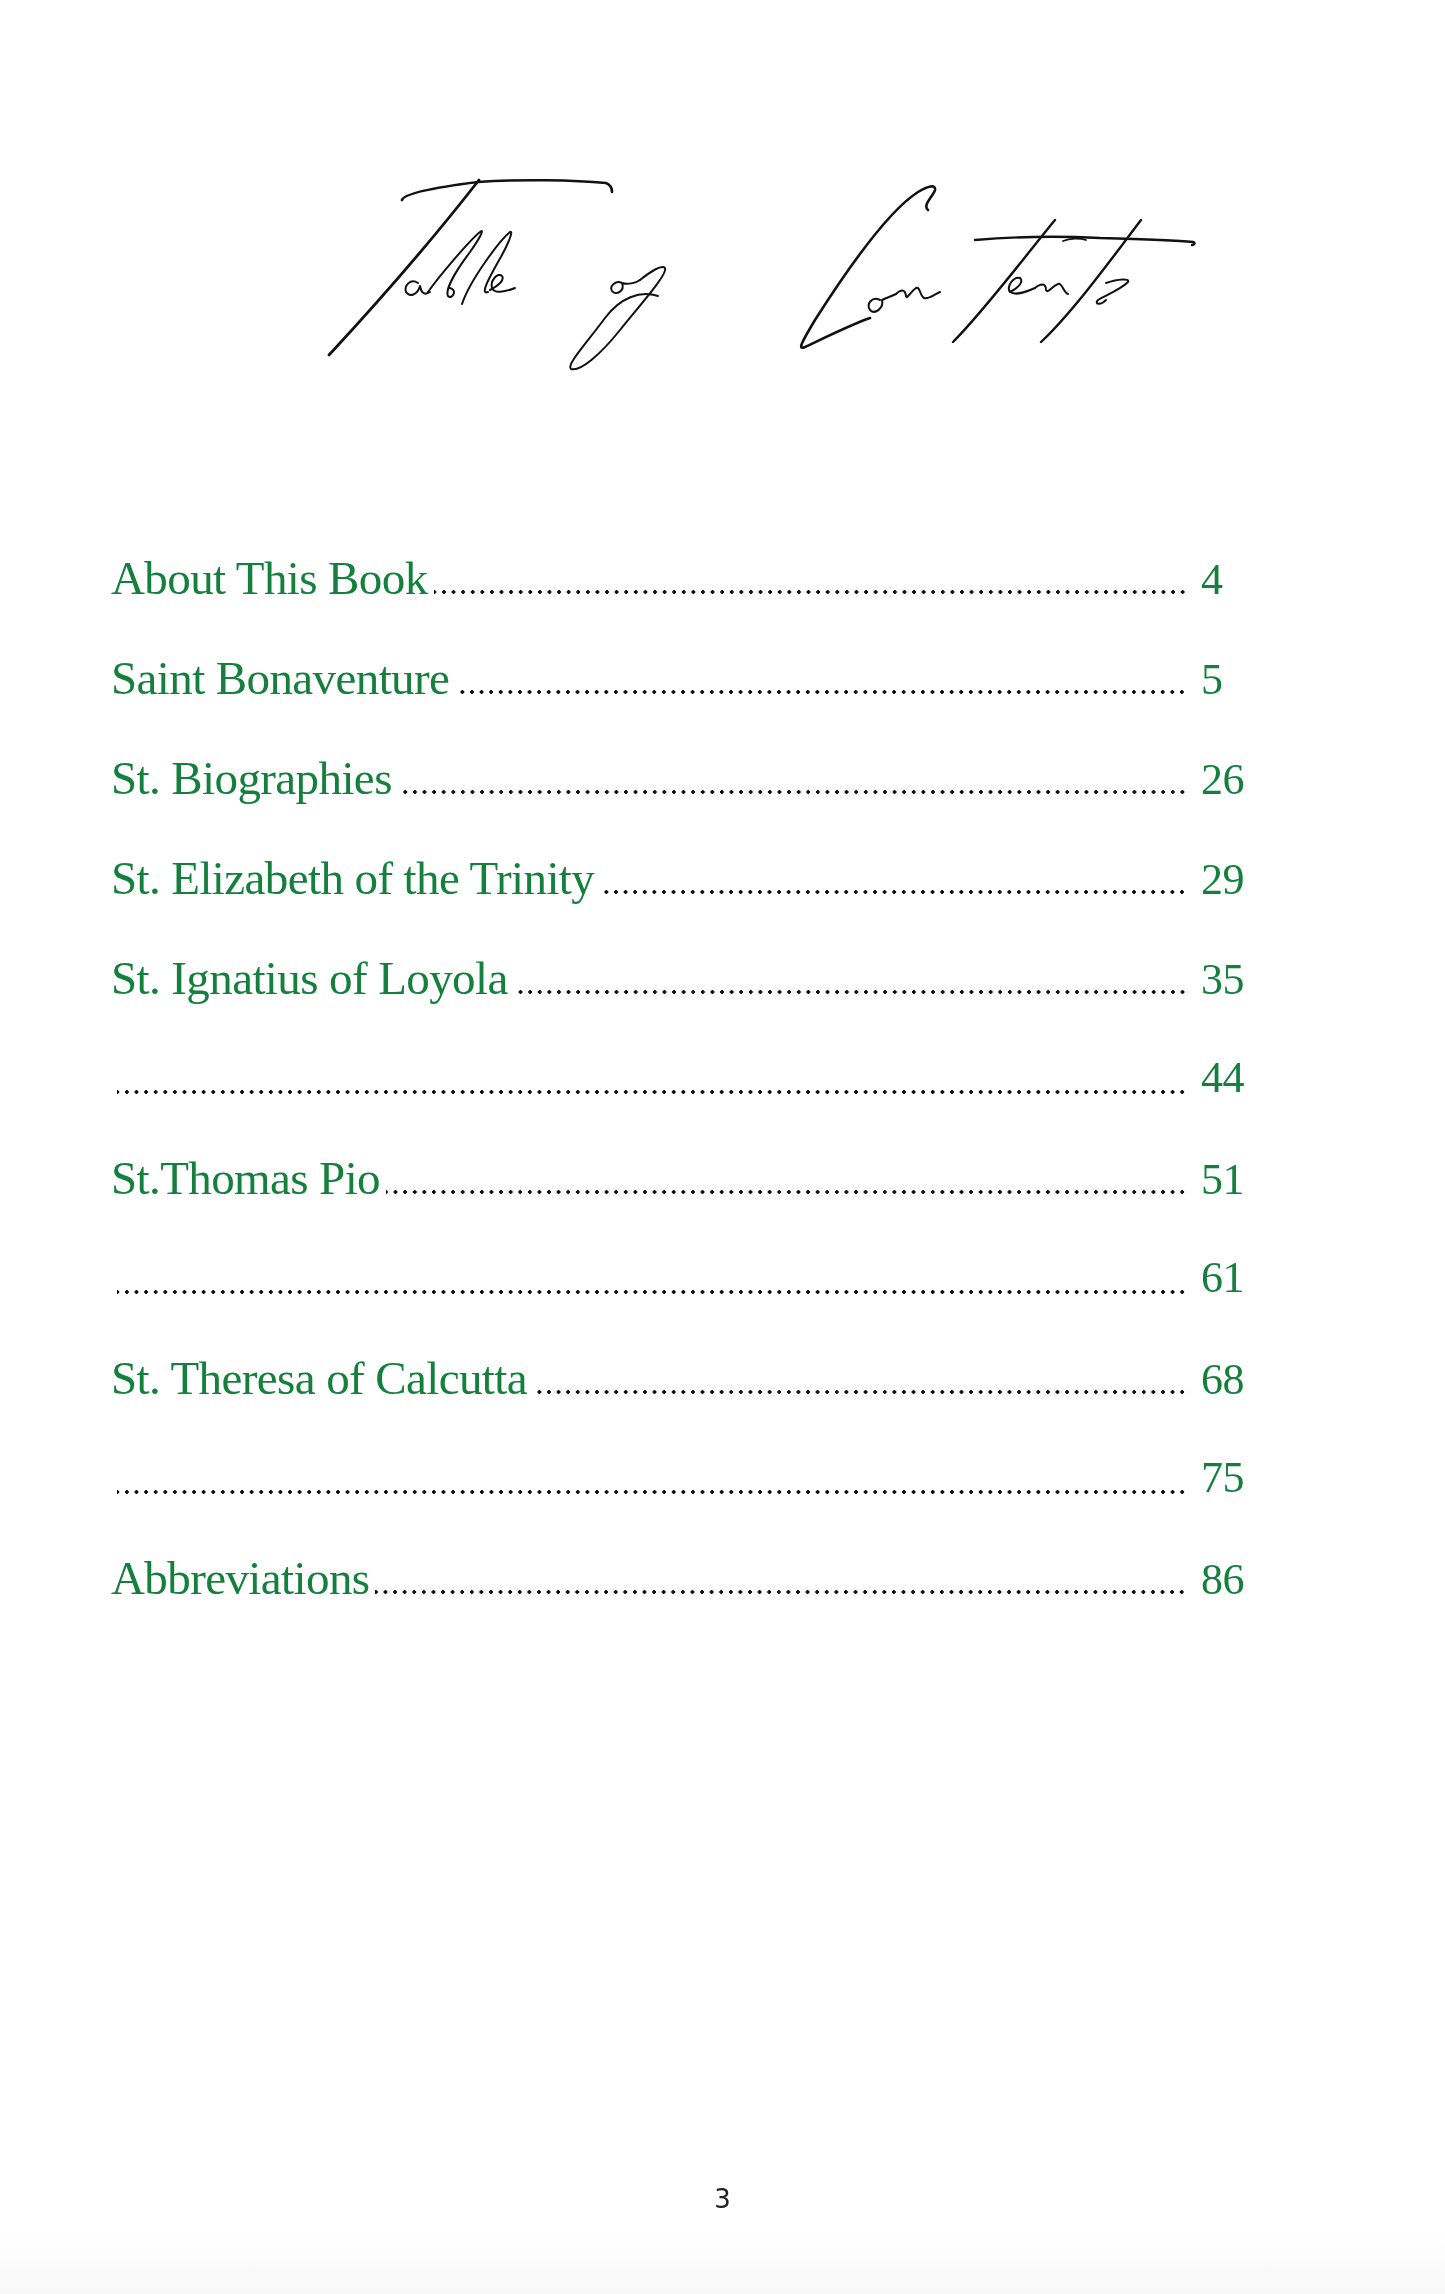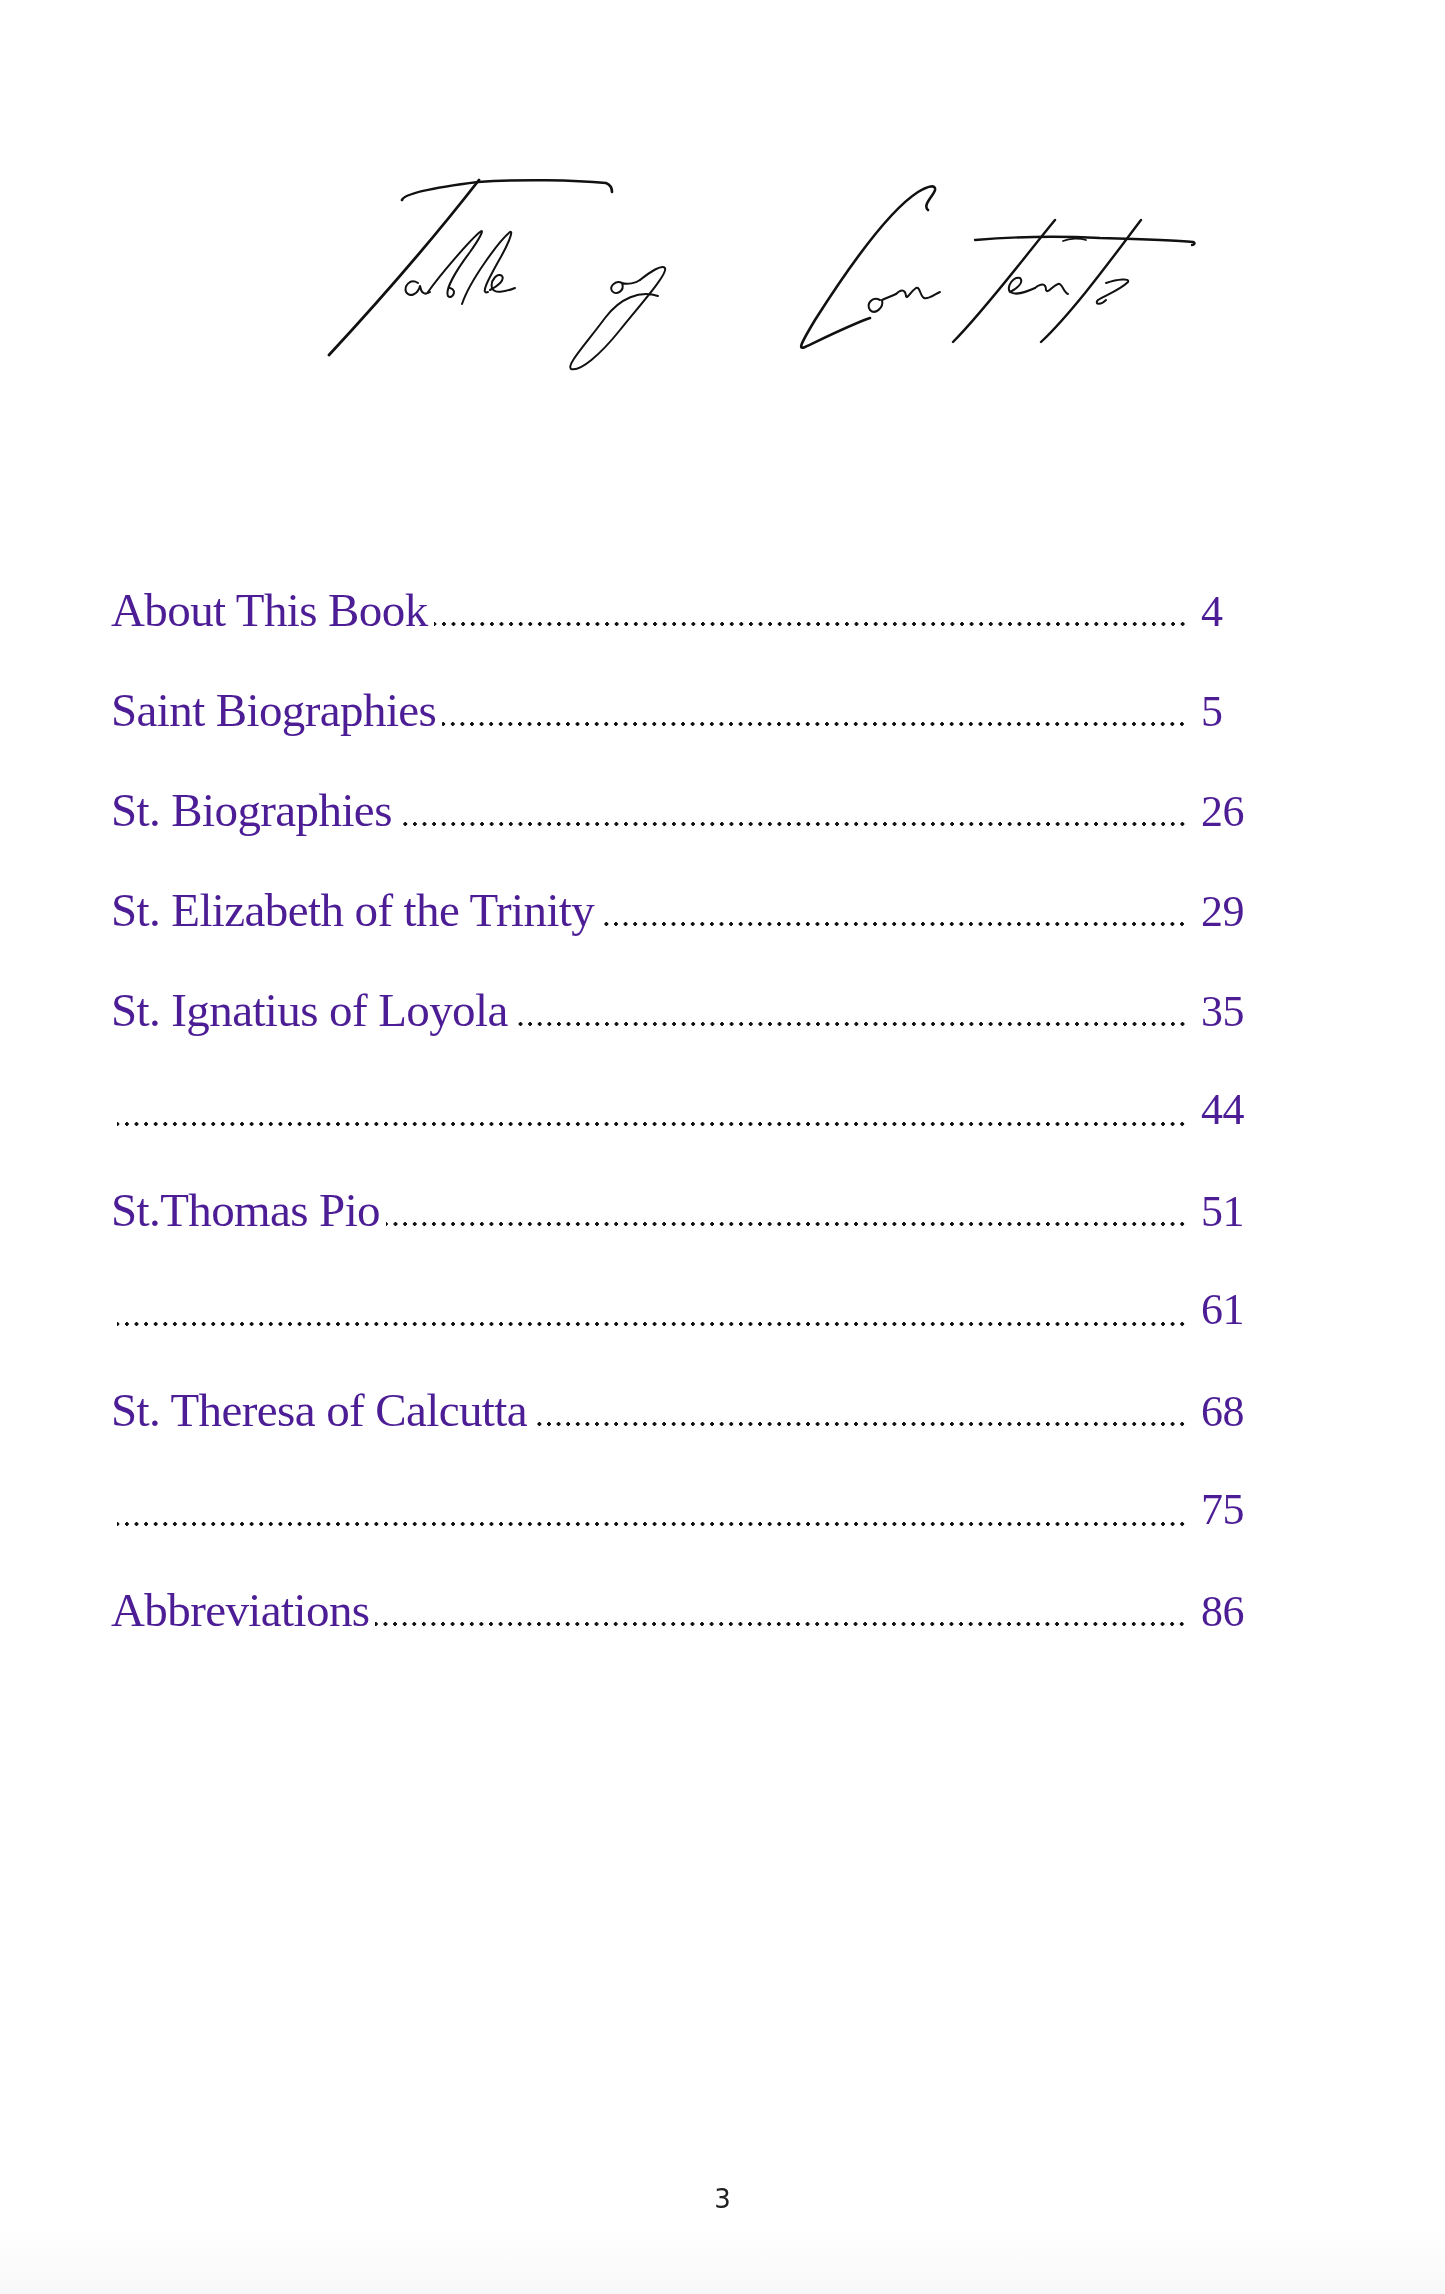--- a/index.html
+++ b/index.html
@@ -36,23 +36,22 @@
       position: absolute;
       left: 0;
       height: 60px;
       width: 1150px;
       display: flex;
       align-items: baseline;
       font-family: "Liberation Serif", "DejaVu Serif", serif;
       font-size: 47px;
       letter-spacing: -0.6px;
       line-height: 60px;
-      color: #4c1d95;
+      color: #15803d;
       white-space: nowrap;
-      margin-top: 32px;
     }
     .toc-label {
       flex: 0 0 auto;
     }
     .toc-leader {
       flex: 1 1 auto;
       height: 6px;
       margin-left: 6px;
       margin-right: 0;
       background-image: radial-gradient(circle, #111111 1.6px, transparent 2px);
@@ -126,21 +125,21 @@
   </svg>
 </div>
 
 <div class="toc">
   <div class="toc-row" style="top:548px">
     <span class="toc-label">About This Book </span>
     <span class="toc-leader"></span>
     <span class="toc-page">4</span>
   </div>
   <div class="toc-row" style="top:648px">
-    <span class="toc-label">Saint Biographies </span>
+    <span class="toc-label">Saint Bonaventure </span>
     <span class="toc-leader"></span>
     <span class="toc-page">5</span>
   </div>
   <div class="toc-row" style="top:748px">
     <span class="toc-label">St. Biographies</span>
     <span class="toc-leader"></span>
     <span class="toc-page">26</span>
   </div>
   <div class="toc-row" style="top:848px">
     <span class="toc-label">St. Elizabeth of the Trinity</span>

